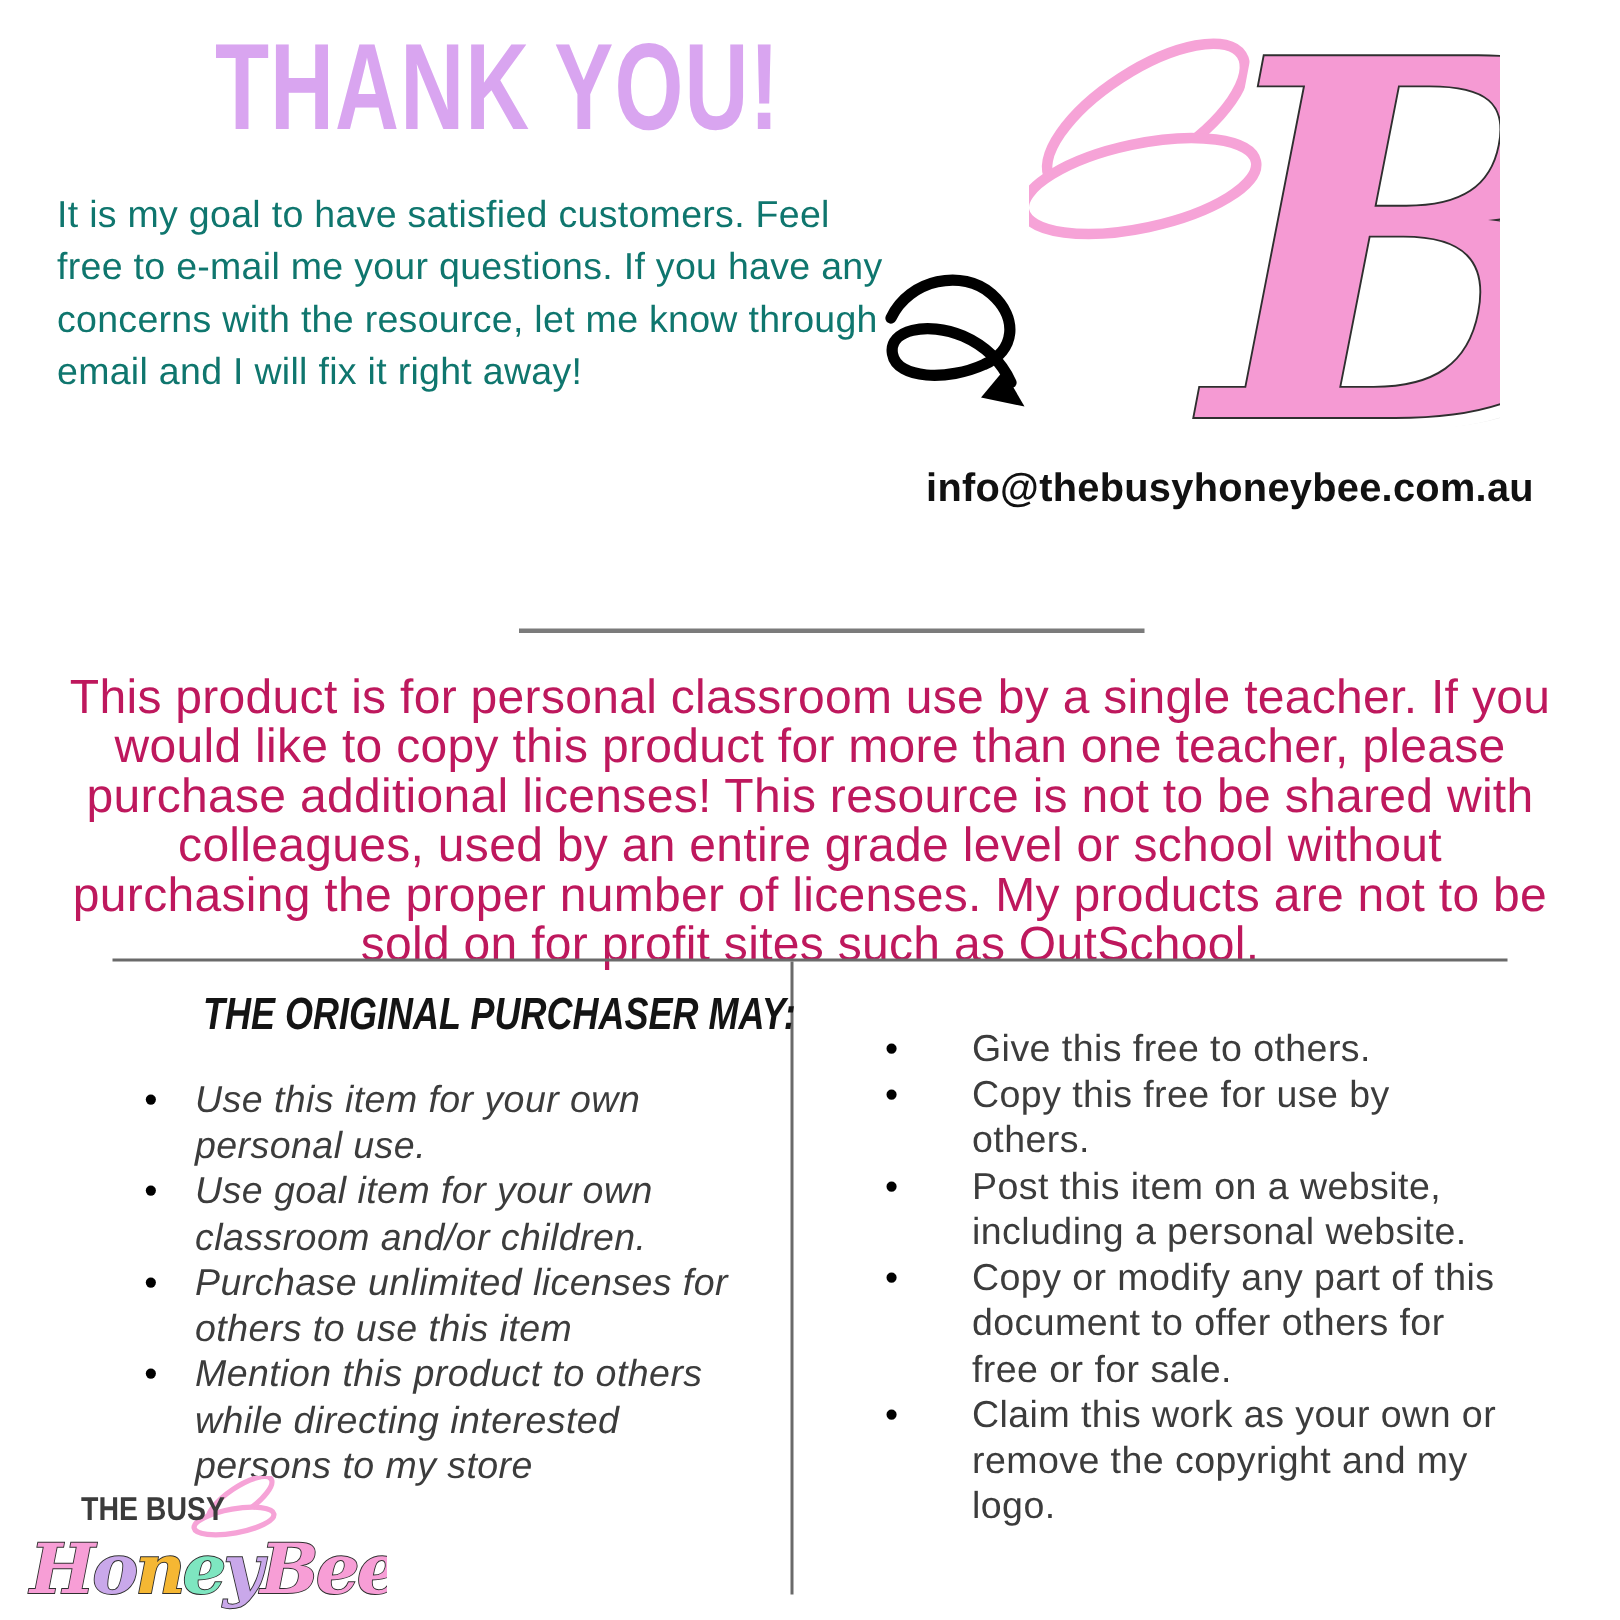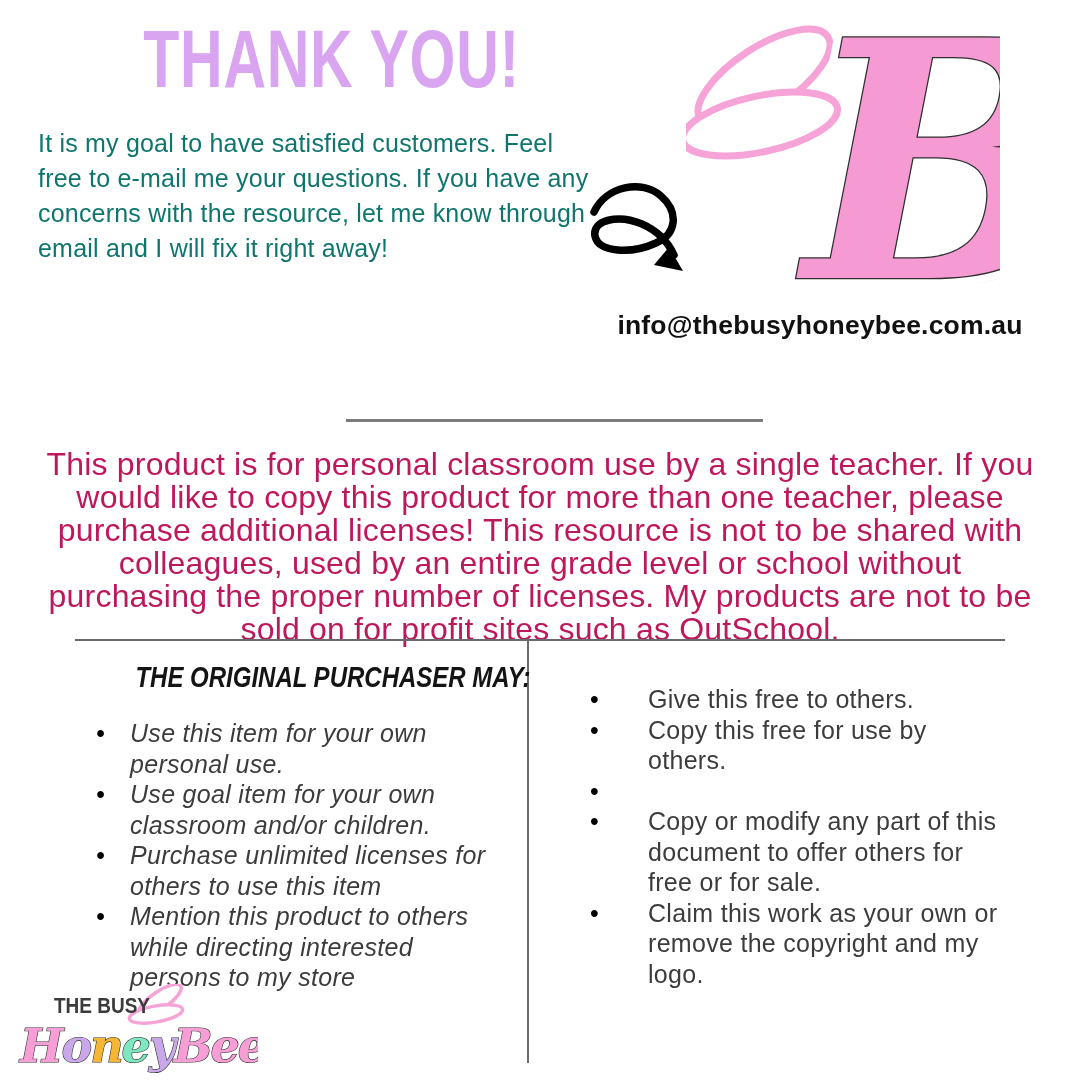--- a/index.html
+++ b/index.html
@@ -126,20 +126,21 @@
         <li>
           <span class="dot">•</span>
           <span class="li-text">Give this free to others.</span>
         </li>
         <li>
           <span class="dot">•</span>
           <span class="li-text">Copy this free for use by others.</span>
         </li>
         <li>
           <span class="dot">•</span>
+          <span class="li-text">Post this item on a website, including a personal website.</span>
         </li>
         <li>
           <span class="dot">•</span>
           <span class="li-text">Copy or modify any part of this document to offer others for free or for sale.</span>
         </li>
         <li>
           <span class="dot">•</span>
           <span class="li-text">Claim this work as your own or remove the copyright and my logo.</span>
         </li>
       </ul>

